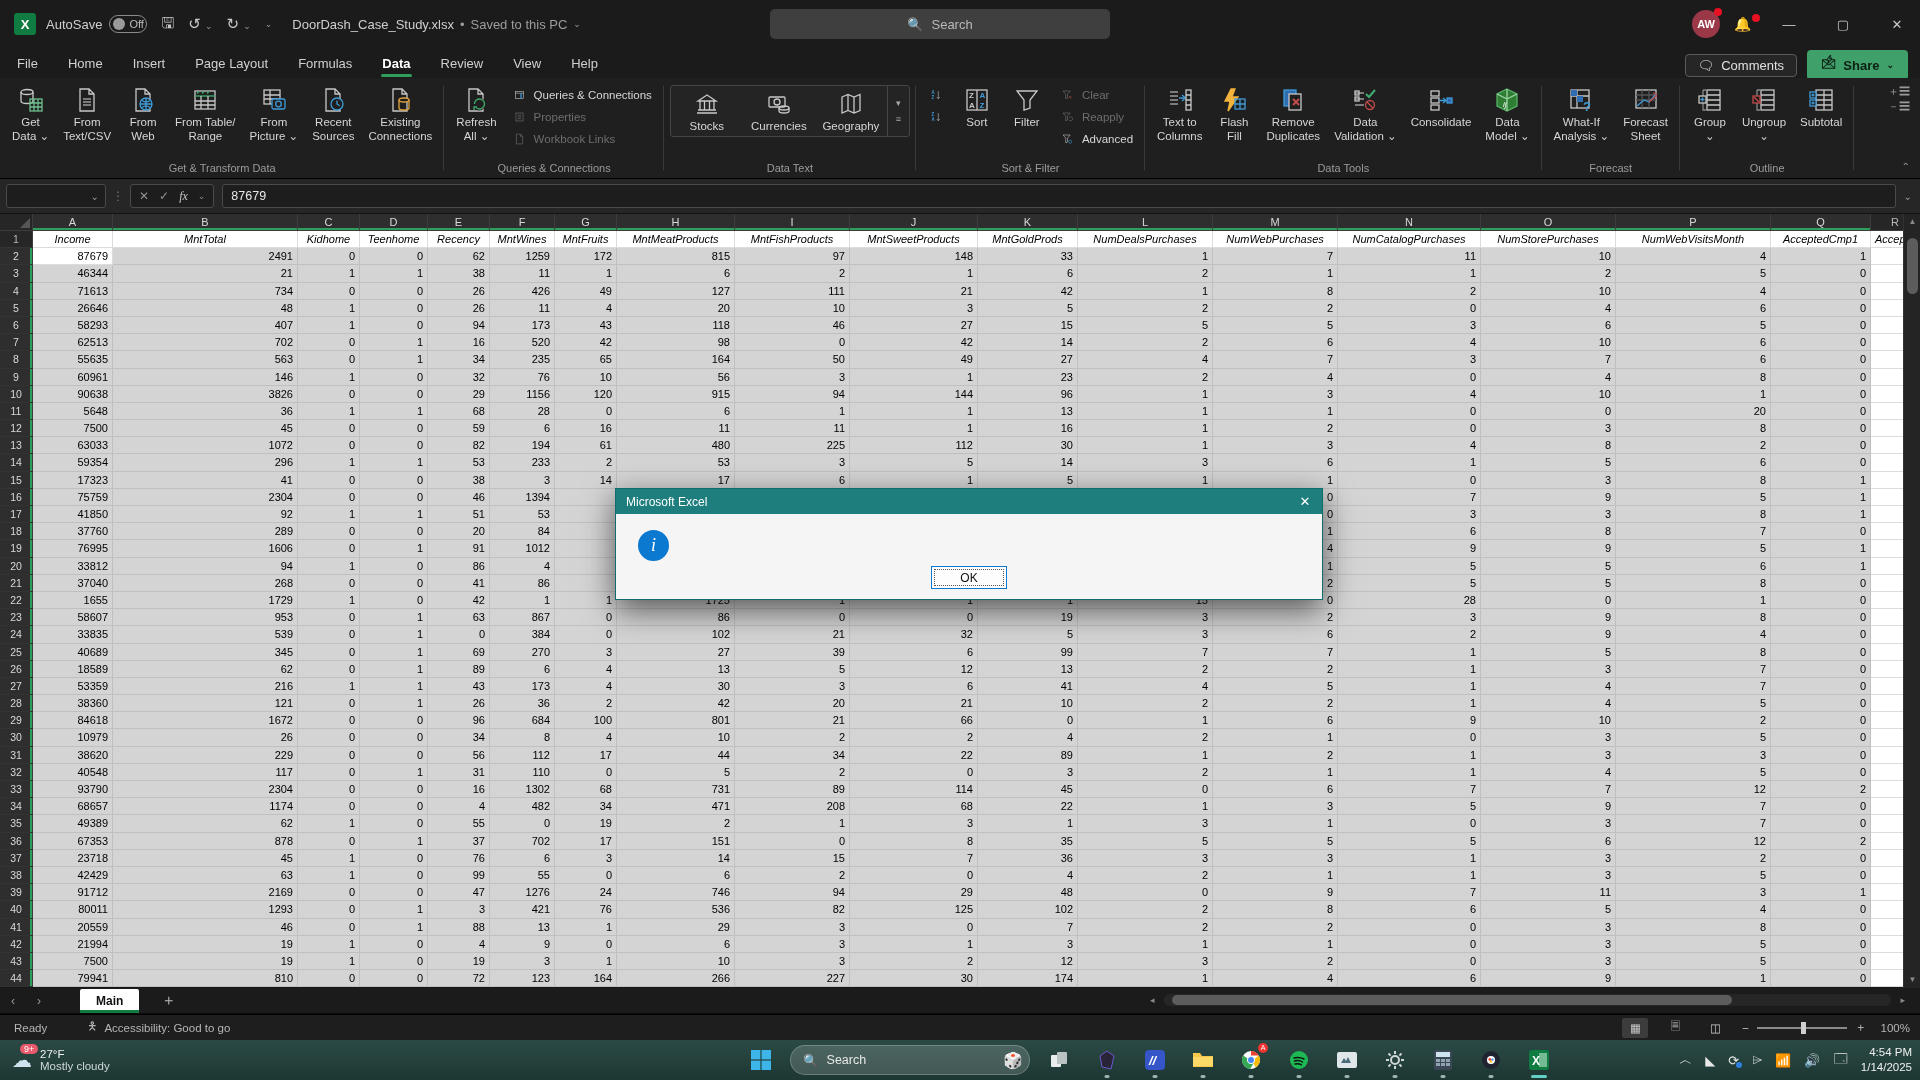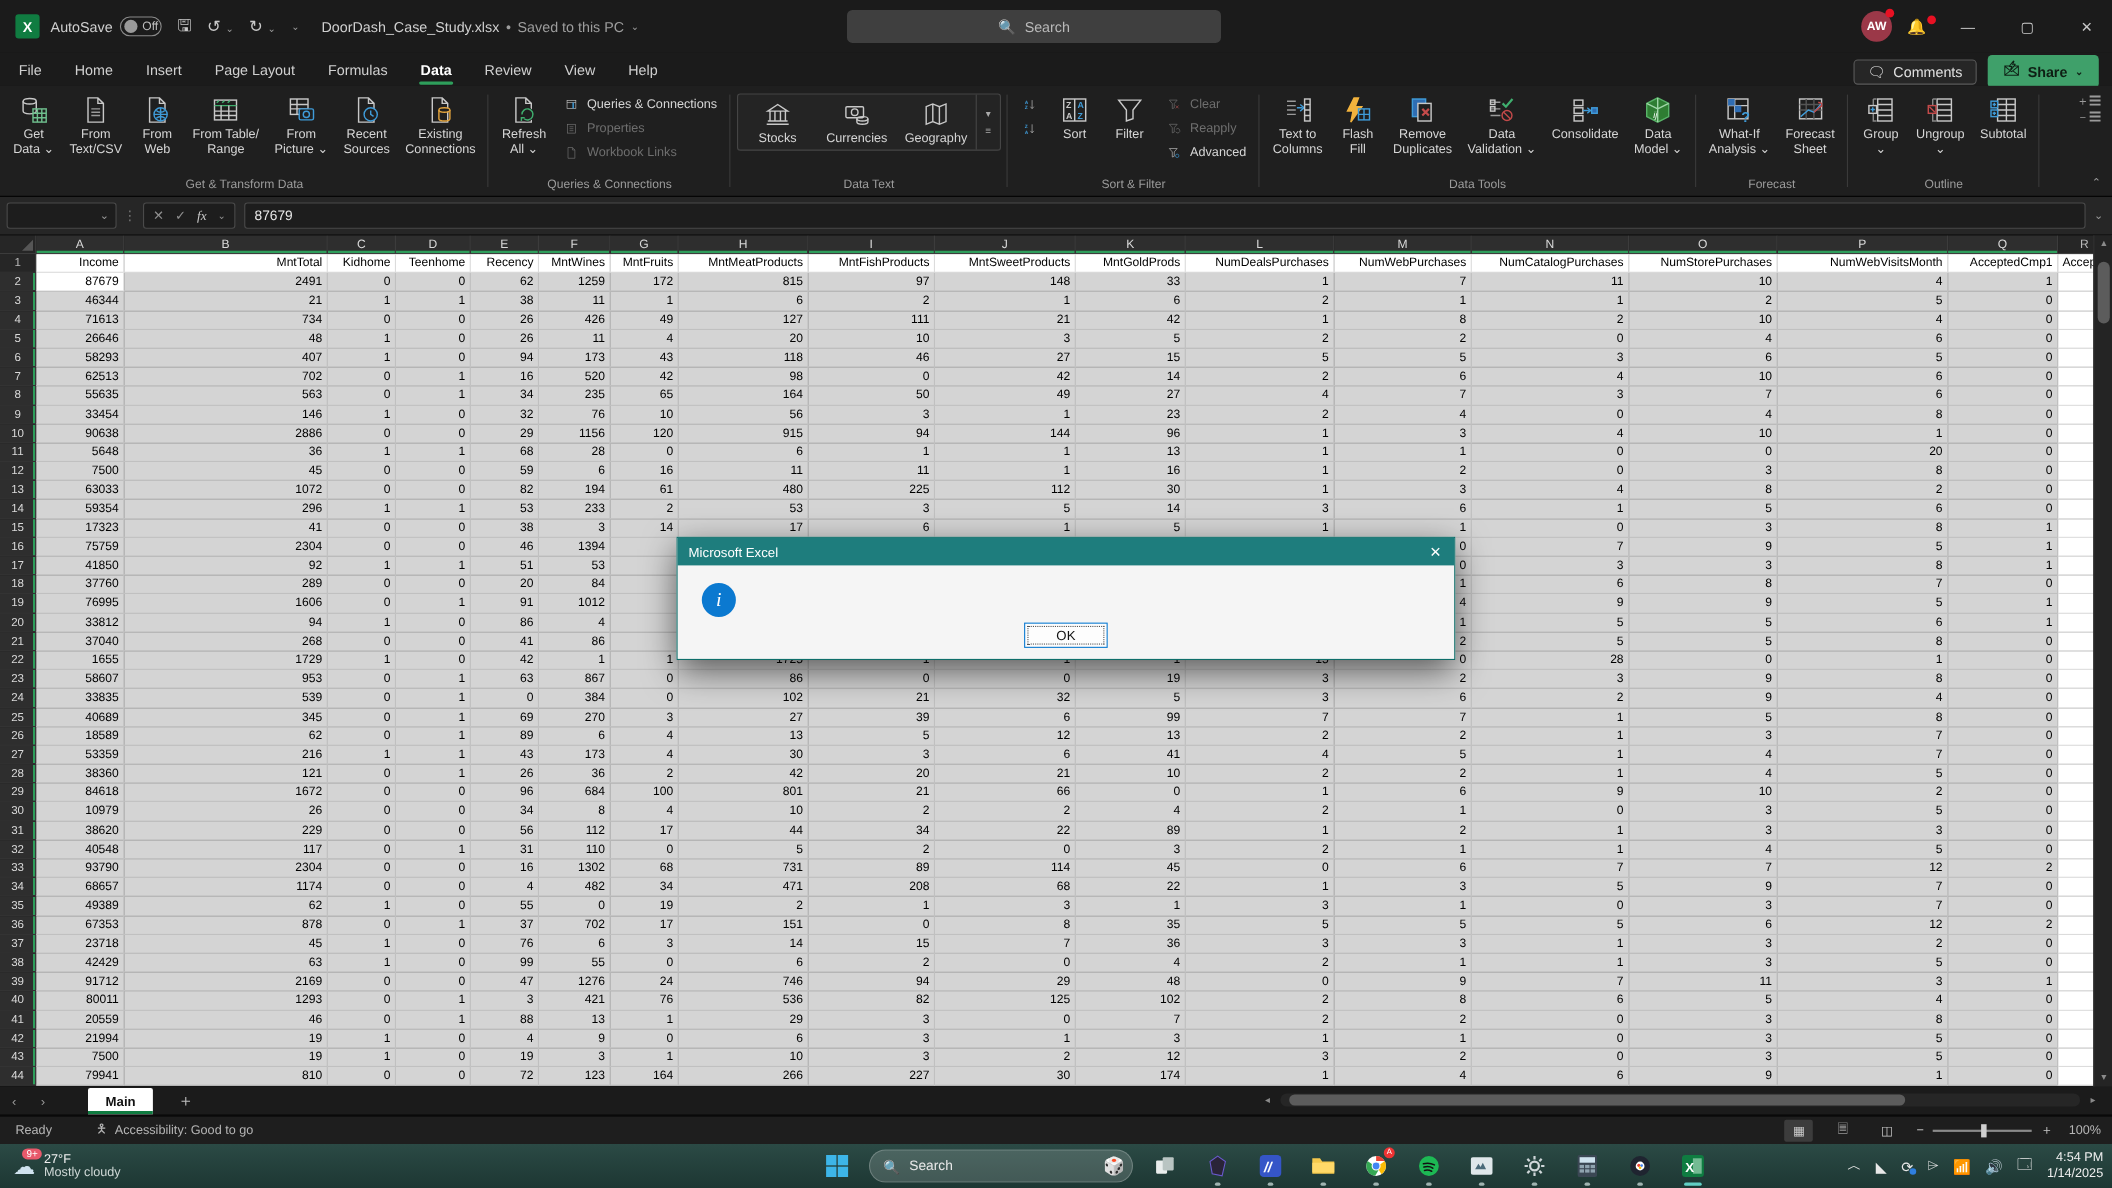--- a/index.html
+++ b/index.html
@@ -61,21 +61,21 @@
   .grow { display:flex; }
   .cl { flex:none; overflow:hidden; white-space:nowrap; }
   .letters .cl { height:17px; background:#262626; color:#b9b9b9; font-size:11px; text-align:center; line-height:17px;
     border-right:1px solid #3c3c3c; border-bottom:1px solid #3c3c3c; }
   .letters .cl.sel { background:#2e2e2e; box-shadow:inset 0 -2px 0 #2e9e5b; color:#d9d9d9; }
   .rownum { flex:none; width:33px; background:#262626; color:#b9b9b9; font-size:10.5px; text-align:center;
     border-right:1px solid #3c3c3c; border-bottom:1px solid #333; }
   .rownum.sel { box-shadow:inset -2px 0 0 #2e9e5b; background:#2e2e2e; color:#d9d9d9; }
   .cell { flex:none; font-size:11px; color:#000; background:#fff; border-right:1px solid #dcdcdc; border-bottom:1px solid #dcdcdc;
     padding:0 4px; text-align:right; overflow:hidden; white-space:nowrap; }
-  .cell.hdr { text-align:right; font-weight:normal; }
+  .cell.hdr { text-align:center; font-weight:normal;font-style:italic; }
   .cell.gray { background:#d4d4d4; border-right:1px solid #c0c0c0; border-bottom:1px solid #c0c0c0; }
   .cell.active { background:#fff; }
   .corner { width:33px; height:17px; background:#262626; border-right:1px solid #3c3c3c; border-bottom:1px solid #3c3c3c; position:relative; }
   .corner::after { content:""; position:absolute; right:2px; bottom:2px; border-left:10px solid transparent; border-bottom:10px solid #565656; }
   .vscroll { position:absolute; right:0; top:214px; width:17px; height:774px; background:#242424; border-left:1px solid #333; }
   .vscroll .thumb { position:absolute; left:3px; top:24px; width:11px; height:56px; background:#5c5c5c; border-radius:6px; }
   .vscroll .arr { position:absolute; left:0; width:17px; height:16px; color:#8a8a8a; font-size:8px; text-align:center; line-height:16px; }
   .tabbar { position:absolute; left:0; top:988px; width:1920px; height:26px; background:#1b1b1b; display:flex; align-items:center; border-bottom:1px solid #0c0c0c; }
   .tab-nav { color:#9a9a9a; font-size:12px; width:26px; text-align:center; }
   .sheet-tab { background:#fff; color:#111; font-size:12px; font-weight:bold; padding:3px 16px; margin-left:28px;
@@ -832,21 +832,21 @@
       <div class="cell gray " style="width:135px;line-height:16.2px">4</div>
       <div class="cell gray " style="width:125px;line-height:16.2px">7</div>
       <div class="cell gray " style="width:143px;line-height:16.2px">3</div>
       <div class="cell gray " style="width:135px;line-height:16.2px">7</div>
       <div class="cell gray " style="width:155px;line-height:16.2px">6</div>
       <div class="cell gray " style="width:100px;line-height:16.2px">0</div>
       <div class="cell  " style="width:49px;line-height:16.2px"></div>
     </div>
     <div class="grow" style="height:17.2px">
       <div class="rownum sel" style="line-height:17.2px">9</div>
-      <div class="cell gray " style="width:80px;line-height:16.2px">33454</div>
+      <div class="cell gray " style="width:80px;line-height:16.2px">60961</div>
       <div class="cell gray " style="width:185px;line-height:16.2px">146</div>
       <div class="cell gray " style="width:62px;line-height:16.2px">1</div>
       <div class="cell gray " style="width:68px;line-height:16.2px">0</div>
       <div class="cell gray " style="width:62px;line-height:16.2px">32</div>
       <div class="cell gray " style="width:65px;line-height:16.2px">76</div>
       <div class="cell gray " style="width:62px;line-height:16.2px">10</div>
       <div class="cell gray " style="width:118px;line-height:16.2px">56</div>
       <div class="cell gray " style="width:115px;line-height:16.2px">3</div>
       <div class="cell gray " style="width:128px;line-height:16.2px">1</div>
       <div class="cell gray " style="width:100px;line-height:16.2px">23</div>
@@ -854,21 +854,21 @@
       <div class="cell gray " style="width:125px;line-height:16.2px">4</div>
       <div class="cell gray " style="width:143px;line-height:16.2px">0</div>
       <div class="cell gray " style="width:135px;line-height:16.2px">4</div>
       <div class="cell gray " style="width:155px;line-height:16.2px">8</div>
       <div class="cell gray " style="width:100px;line-height:16.2px">0</div>
       <div class="cell  " style="width:49px;line-height:16.2px"></div>
     </div>
     <div class="grow" style="height:17.2px">
       <div class="rownum sel" style="line-height:17.2px">10</div>
       <div class="cell gray " style="width:80px;line-height:16.2px">90638</div>
-      <div class="cell gray " style="width:185px;line-height:16.2px">2886</div>
+      <div class="cell gray " style="width:185px;line-height:16.2px">3826</div>
       <div class="cell gray " style="width:62px;line-height:16.2px">0</div>
       <div class="cell gray " style="width:68px;line-height:16.2px">0</div>
       <div class="cell gray " style="width:62px;line-height:16.2px">29</div>
       <div class="cell gray " style="width:65px;line-height:16.2px">1156</div>
       <div class="cell gray " style="width:62px;line-height:16.2px">120</div>
       <div class="cell gray " style="width:118px;line-height:16.2px">915</div>
       <div class="cell gray " style="width:115px;line-height:16.2px">94</div>
       <div class="cell gray " style="width:128px;line-height:16.2px">144</div>
       <div class="cell gray " style="width:100px;line-height:16.2px">96</div>
       <div class="cell gray " style="width:135px;line-height:16.2px">1</div>

